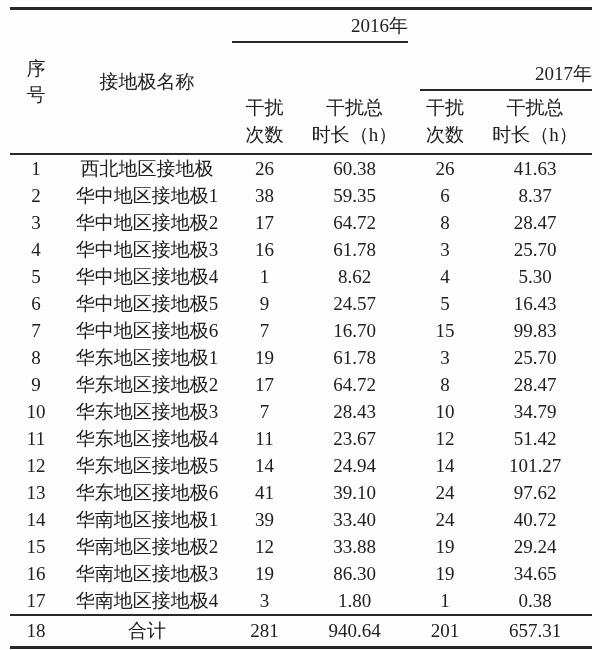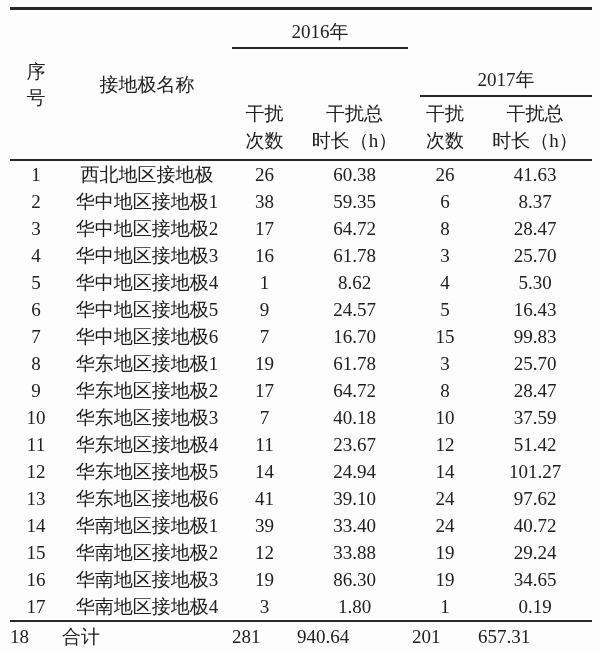--- a/index.html
+++ b/index.html
@@ -45,42 +45,42 @@
   col.c-n17  { width: 66px; }
   col.c-h17  { width: 114px; }
   thead { border-bottom: 2px solid #282828; }
   th {
     font-weight: normal;
     text-align: center;
     vertical-align: middle;
     padding: 0;
     white-space: pre-line;
   }
-  th.year-group { padding-top: 9px; height: 25px; vertical-align: top; }
+  th.year-group { padding-top: 3px; height: 25px; vertical-align: top; text-align: right; }
   th.year-group .year-underline {
     display: block;
     padding-bottom: 2px;
     border-bottom: 2px solid #282828;
   }
   th.year-2016 .year-underline { margin-right: 4px; }
   th.year-2017 .year-underline { margin-left: 8px; margin-top: 48px; }
   th.sub-header { line-height: 27px; padding: 3px 0 5px 0; }
   th.rowspan-header { line-height: 26px; }
   tbody td {
     height: 27px;
     padding: 0;
     text-align: center;
     vertical-align: middle;
     line-height: 27px;
   }
   tfoot { border-top: 2px solid #282828; }
   tfoot td {
     height: 30px;
     padding: 0;
-    text-align: left;
+    text-align: center;
     vertical-align: middle;
     line-height: 30px;
   }
 </style>
 </head>
 <body>
 
 <div class="page">
 
 
@@ -182,23 +182,23 @@
           <td>华东地区接地极2</td>
           <td>17</td>
           <td>64.72</td>
           <td>8</td>
           <td>28.47</td>
         </tr>
         <tr>
           <td>10</td>
           <td>华东地区接地极3</td>
           <td>7</td>
-          <td>40.18</td>
+          <td>28.43</td>
           <td>10</td>
-          <td>37.59</td>
+          <td>34.79</td>
         </tr>
         <tr>
           <td>11</td>
           <td>华东地区接地极4</td>
           <td>11</td>
           <td>23.67</td>
           <td>12</td>
           <td>51.42</td>
         </tr>
         <tr>
@@ -240,21 +240,21 @@
           <td>86.30</td>
           <td>19</td>
           <td>34.65</td>
         </tr>
         <tr>
           <td>17</td>
           <td>华南地区接地极4</td>
           <td>3</td>
           <td>1.80</td>
           <td>1</td>
-          <td>0.19</td>
+          <td>0.38</td>
         </tr>
       </tbody>
     <tfoot>
         <tr>
           <td>18</td>
           <td>合计</td>
           <td>281</td>
           <td>940.64</td>
           <td>201</td>
           <td>657.31</td>

